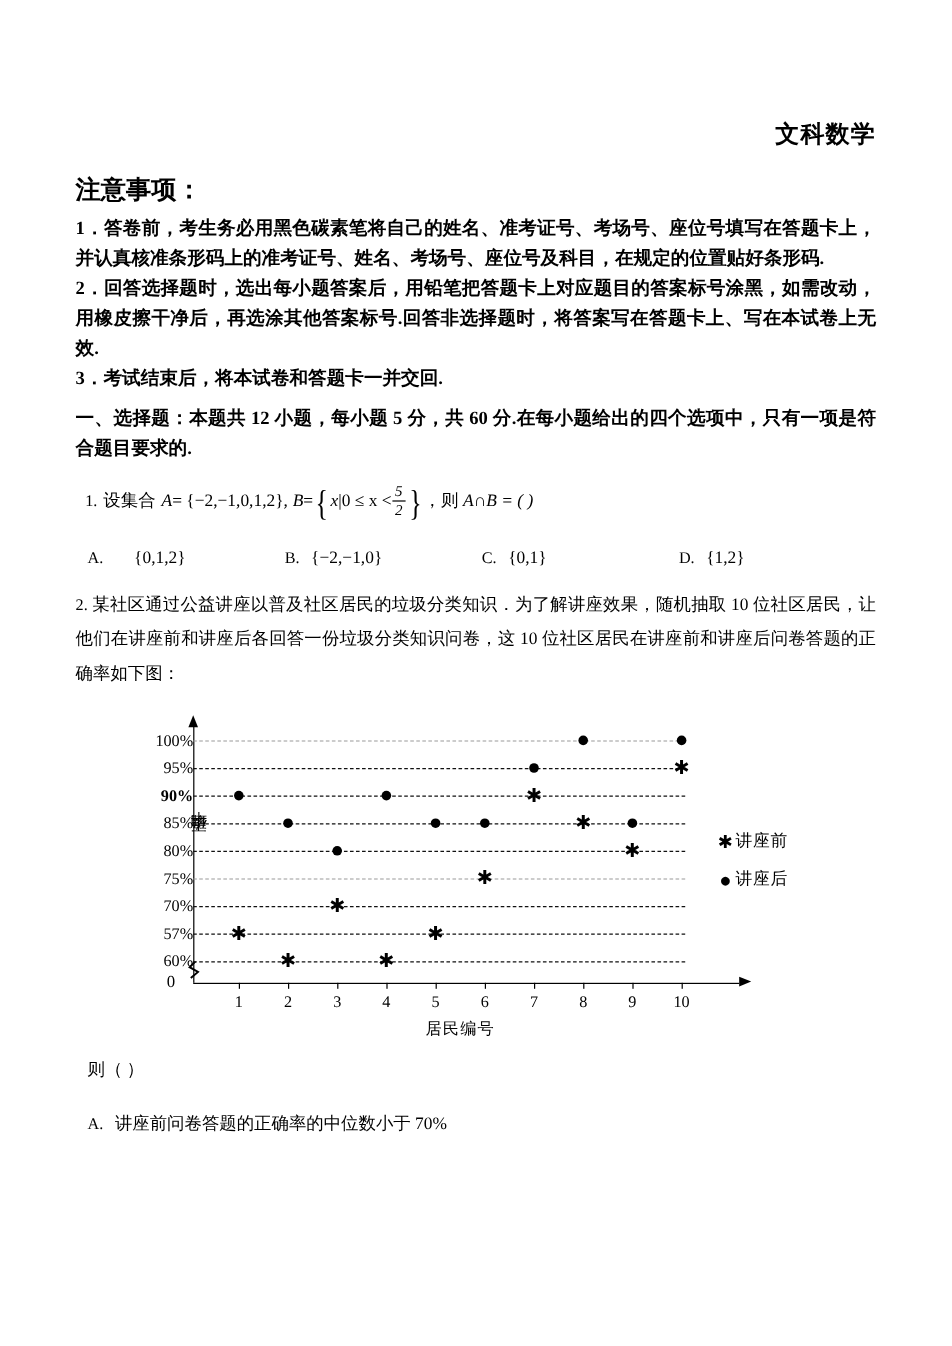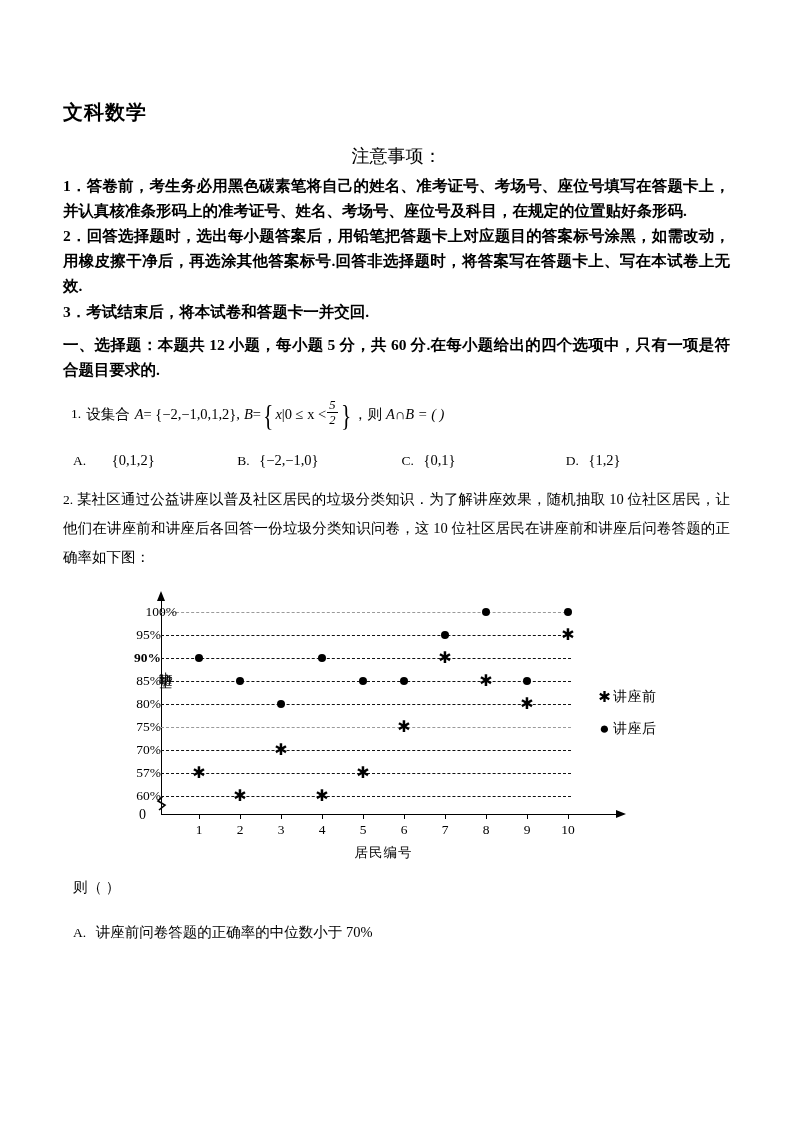--- a/index.html
+++ b/index.html
@@ -32,35 +32,34 @@
   }
   .title1{
     text-align:center;
     font-weight:bold;
     font-size:21px;
     letter-spacing:.5px;
     margin:0 0 14px 0;
     line-height:1.25;
   }
   .title2{
-    text-align:left;
+    text-align:right;
     font-weight:bold;
     font-size:20px;
     letter-spacing:1px;
     margin:0 0 18px 0;
     line-height:1.25;
   }
 
   
   .notice-head{
-    font-weight:normal;
-    font-size:18px;
+    font-weight:bold;
+    font-size:21px;
     margin:0 0 3px 0;
     line-height:1.5;
-    text-align:center;
   }
   .notice{
     font-weight:bold;
     font-size:15.5px;
     line-height:1.62;
     margin:0;
     text-align:justify;
     text-justify:inter-ideograph;
   }
 
@@ -360,21 +359,21 @@
           </div>
         <div id="ylabel-layer">
             <div class="ytick-label" style="top: 196px; right: 420px; width: 60px;">60%</div>
             <div class="ytick-label" style="top: 173px; right: 420px; width: 60px;">57%</div>
             <div class="ytick-label" style="top: 150px; right: 420px; width: 60px;">70%</div>
             <div class="ytick-label" style="top: 127px; right: 420px; width: 60px;">75%</div>
             <div class="ytick-label" style="top: 104px; right: 420px; width: 60px;">80%</div>
             <div class="ytick-label" style="top: 81px; right: 420px; width: 60px; text-align: right;">85%</div>
             <div class="ytick-label" style="top: 58px; right: 420px; width: 60px; font-weight: bold;">90%</div>
             <div class="ytick-label" style="top: 35px; right: 420px; width: 60px;">95%</div>
-            <div class="ytick-label" style="top: 12px; right: 404px; width: 60px;">100%</div>
+            <div class="ytick-label" style="top: 12px; right: 420px; width: 60px;">100%</div>
           </div>
         <div id="xtick-layer">
             <div class="xtick" style="left: 38px;"></div>
             <div class="xtick-label" style="left: 38px;">1</div>
             <div class="xtick" style="left: 79px;"></div>
             <div class="xtick-label" style="left: 79px;">2</div>
             <div class="xtick" style="left: 120px;"></div>
             <div class="xtick-label" style="left: 120px;">3</div>
             <div class="xtick" style="left: 161px;"></div>
             <div class="xtick-label" style="left: 161px;">4</div>

